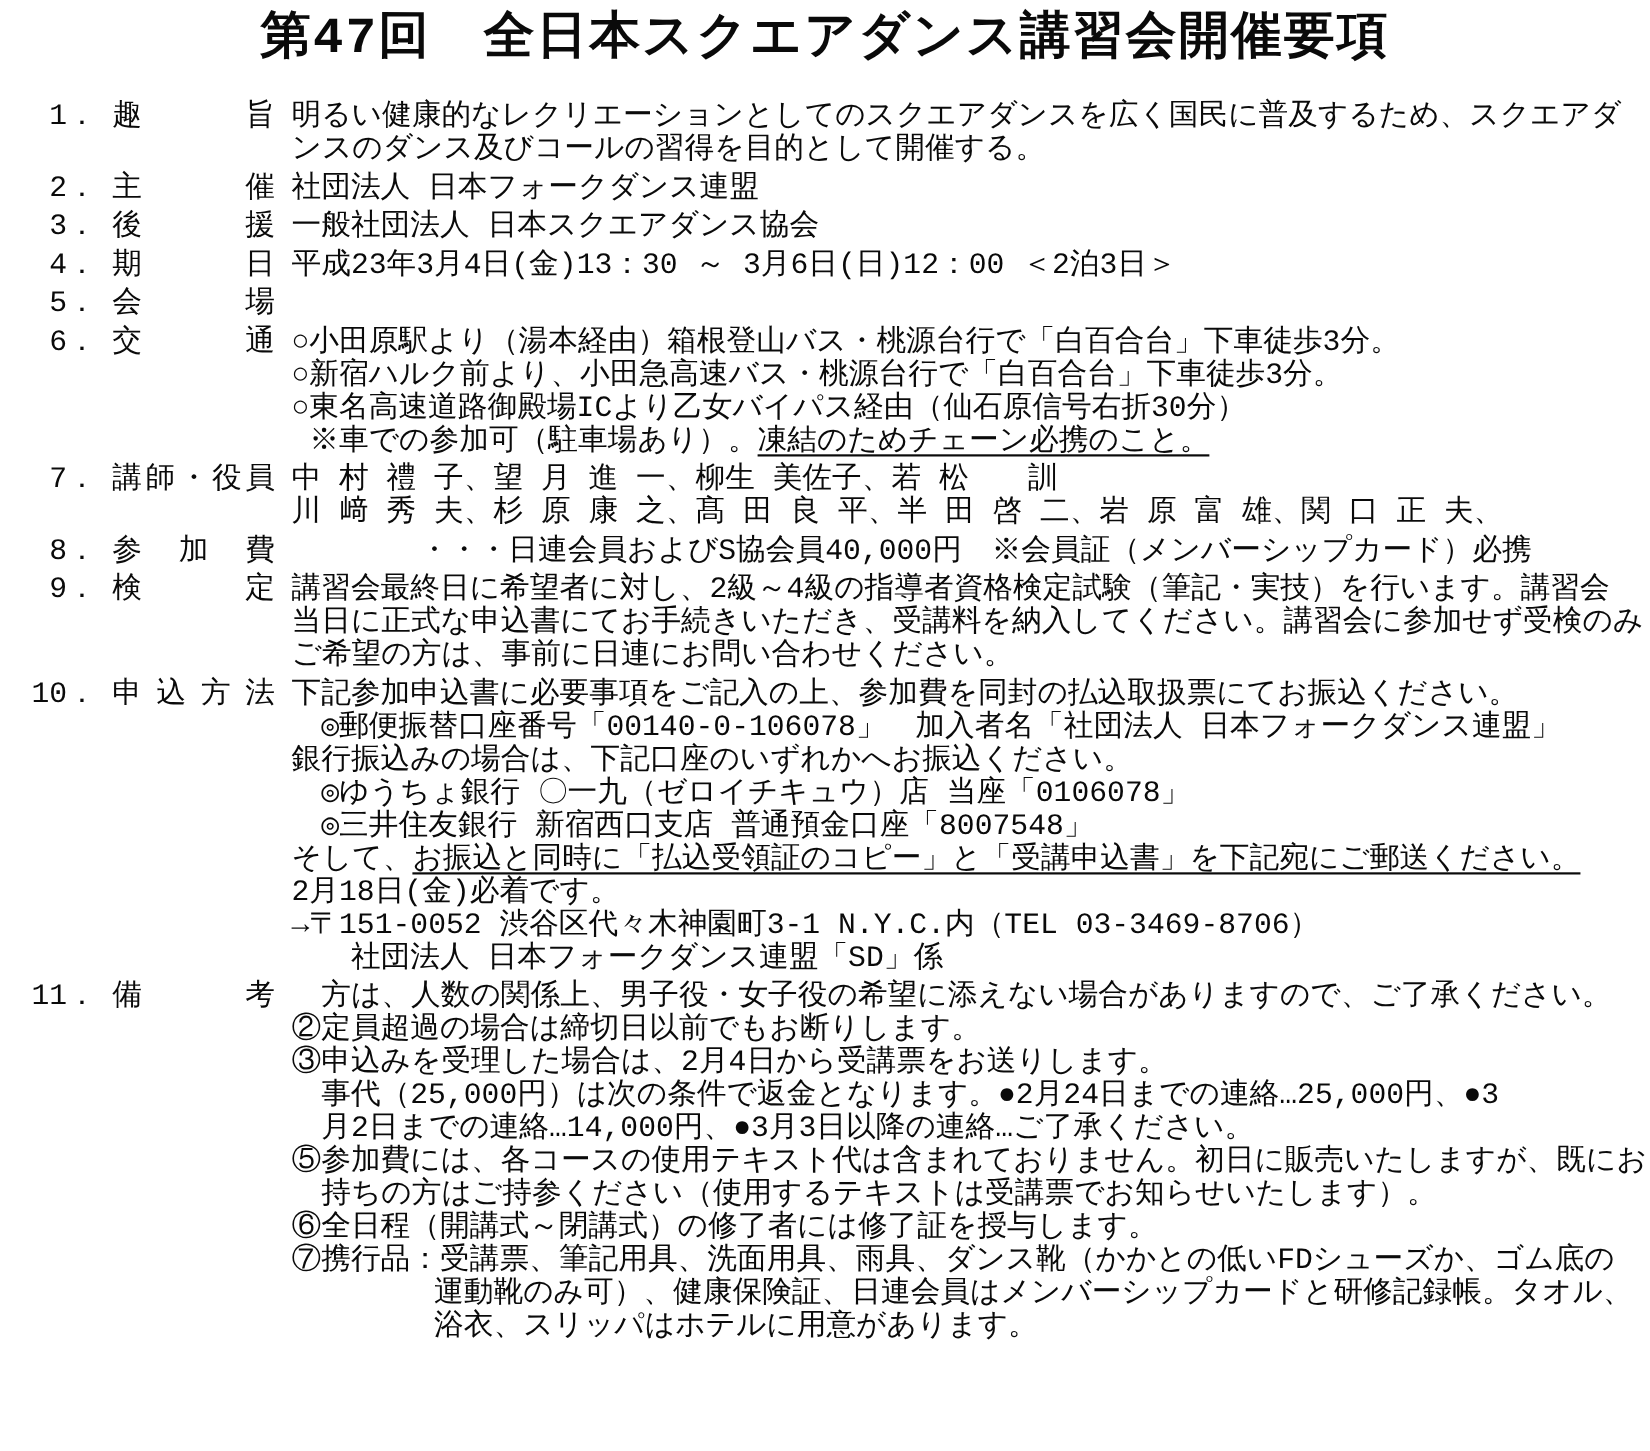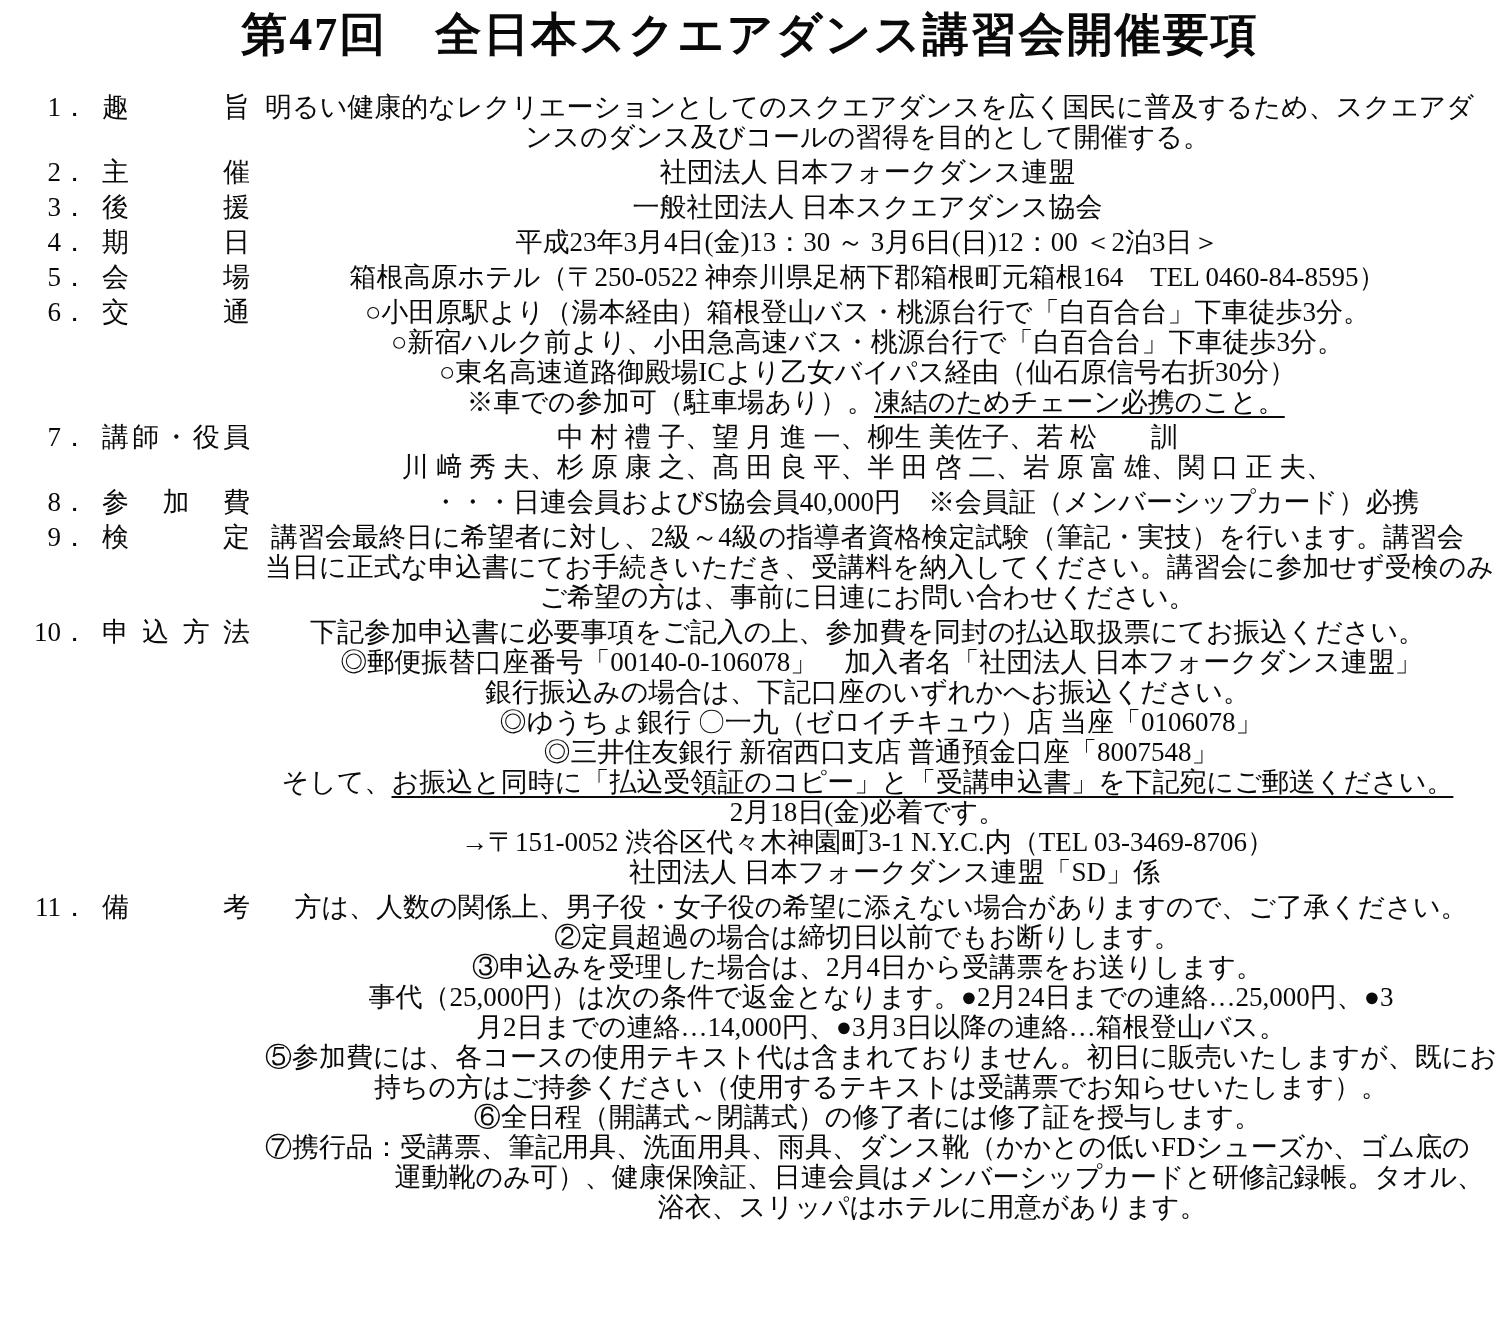--- a/index.html
+++ b/index.html
@@ -2,21 +2,21 @@
 <html><head>
 <meta charset="utf-8">
 <style>
   html, body { margin: 0; padding: 0; background: #ffffff; }
   .page {
     position: relative;
     width: 1500px;
     height: 1319px;
     background: #ffffff;
     color: #0a0a0a;
-    font-family: Liberation Serif, serif;
+    font-family: Liberation Mono, monospace;
     overflow: hidden;
     box-sizing: border-box;
   }
   .doc-title {
     padding-top: 6px;
     text-align: center;
     font-size: 46px;
     font-weight: bold;
     letter-spacing: 2px;
     line-height: 58px;
@@ -44,21 +44,20 @@
     margin-left: 10px;
     flex: none;
     text-align: justify;
     text-align-last: justify;
     line-height: 30px;
   }
   .content {
     margin-left: 15px;
     width: 1205px;
     flex: none;
-    text-align: center;
   }
   .line {
     line-height: 30px;
     white-space: nowrap;
   }
   .u {
     text-decoration: underline;
     text-decoration-thickness: 1.5px;
     text-underline-offset: 5px;
   }
@@ -98,23 +97,20 @@
     <div class="no">4．</div>
     <div class="label">期日</div>
     <div class="content">
           <div class="line"><span class="">平成23年3月4日(金)13：30 ～ 3月6日(日)12：00 ＜2泊3日＞</span></div>
         </div>
   </div>
 
   <div class="item">
     <div class="no">5．</div>
     <div class="label">会場</div>
-    <div class="content">
-          <div class="line"><span class="">箱根高原ホテル（〒250-0522 神奈川県足柄下郡箱根町元箱根164　TEL 0460-84-8595）</span></div>
-        </div>
   </div>
 
   <div class="item">
     <div class="no">6．</div>
     <div class="label">交通</div>
     <div class="content">
           <div class="line"><span class="">○小田原駅より（湯本経由）箱根登山バス・桃源台行で「白百合台」下車徒歩3分。</span></div>
           <div class="line"><span class="">○新宿ハルク前より、小田急高速バス・桃源台行で「白百合台」下車徒歩3分。</span></div>
           <div class="line"><span class="">○東名高速道路御殿場ICより乙女バイパス経由（仙石原信号右折30分）</span></div>
           <div class="line" style="padding-left: 0.6em;"><span class="">※車での参加可（駐車場あり）。</span><span class="u">凍結のためチェーン必携のこと。</span></div>
@@ -165,21 +161,21 @@
   </div>
 
   <div class="item">
     <div class="no">11．</div>
     <div class="label">備考</div>
     <div class="content">
           <div class="line" style="padding-left: 1em;"><span class="">方は、人数の関係上、男子役・女子役の希望に添えない場合がありますので、ご了承ください。</span></div>
           <div class="line"><span class="">②定員超過の場合は締切日以前でもお断りします。</span></div>
           <div class="line"><span class="">③申込みを受理した場合は、2月4日から受講票をお送りします。</span></div>
           <div class="line" style="padding-left: 1em;"><span class="">事代（25,000円）は次の条件で返金となります。●2月24日までの連絡…25,000円、●3</span></div>
-          <div class="line" style="padding-left: 1em;"><span class="">月2日までの連絡…14,000円、●3月3日以降の連絡…箱根登山バス。</span></div>
+          <div class="line" style="padding-left: 1em;"><span class="">月2日までの連絡…14,000円、●3月3日以降の連絡…ご了承ください。</span></div>
           <div class="line"><span class="">⑤参加費には、各コースの使用テキスト代は含まれておりません。初日に販売いたしますが、既にお</span></div>
           <div class="line" style="padding-left: 1em;"><span class="">持ちの方はご持参ください（使用するテキストは受講票でお知らせいたします）。</span></div>
           <div class="line"><span class="">⑥全日程（開講式～閉講式）の修了者には修了証を授与します。</span></div>
           <div class="line"><span class="">⑦携行品：受講票、筆記用具、洗面用具、雨具、ダンス靴（かかとの低いFDシューズか、ゴム底の</span></div>
           <div class="line" style="padding-left: 4.8em;"><span class="">運動靴のみ可）、健康保険証、日連会員はメンバーシップカードと研修記録帳。タオル、</span></div>
           <div class="line" style="padding-left: 4.8em;"><span class="">浴衣、スリッパはホテルに用意があります。</span></div>
         </div>
   </div>
 </div>
 </div>

